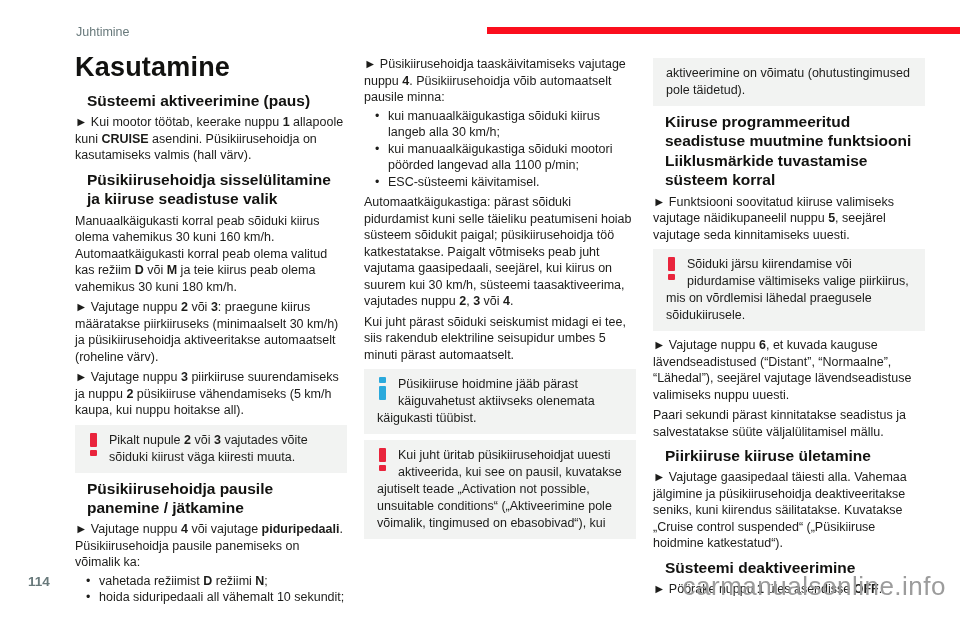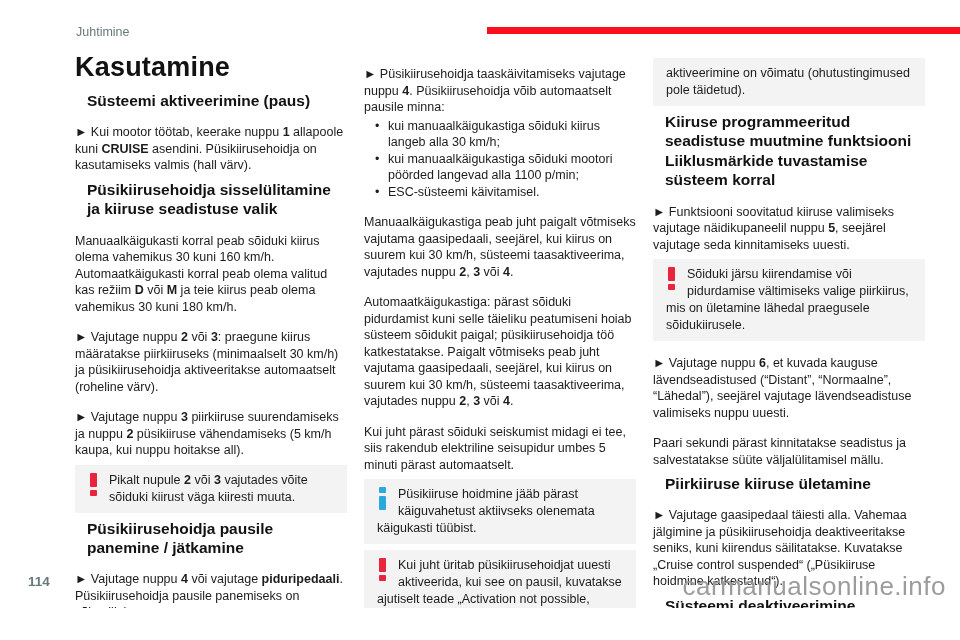--- a/index.html
+++ b/index.html
@@ -6,21 +6,21 @@
   .page{
     position:relative;width:960px;height:608px;background:#fff;overflow:hidden;
     font-family:"Liberation Sans","DejaVu Sans",sans-serif;color:#1c1c1a;
   }
   .running-head{position:absolute;top:25px;left:76px;font-size:12.5px;color:#68797b;}
   .accent-bar{position:absolute;top:27px;left:487px;right:0;height:7px;background:var(--accent,#fb0e1d);}
   .columns{position:absolute;top:52px;left:75px;display:flex;gap:17px;}
   .column{width:272px;}
   h1{font-size:27px;line-height:1.15;margin:0 0 8px 0;font-weight:bold;color:#121210;letter-spacing:.2px;}
   h3{font-size:15.5px;line-height:1.25;margin:6px 0 4px 12px;font-weight:bold;color:#121210;}
-  p{font-size:12.5px;line-height:16.5px;margin:14px 0 2px 0;}
+  p{font-size:12.5px;line-height:16.5px;margin:4px 0 2px 0;}
   ul{list-style:none;margin:0 0 2px 0;padding:0 0 0 11px;}
   li{position:relative;padding-left:13px;font-size:12.5px;line-height:16.5px;}
   li::before{content:"\2022";position:absolute;left:0;top:0;}
   .note{
     background:var(--note-bg,#f2f3f2);padding:7px 13px 7px 13px;margin:6px 0 6px 0;
     font-size:12.5px;line-height:17px;
   }
   .note .icon{float:left;width:9px;height:24px;margin:1px 11px 0 1px;position:relative;}
   .warn-ic::before{content:"";position:absolute;top:0;left:1px;width:7px;height:14px;background:var(--warn,#e9243c);border-radius:1px;}
   .warn-ic::after{content:"";position:absolute;top:17px;left:1px;width:7px;height:6px;background:var(--warn,#e9243c);border-radius:1px;}
@@ -54,31 +54,30 @@
           <li><span>vajutada elektrilist seisupidurit;</span></li>
         </ul>
       </div>
     <div class="column">
         <p><span>►  Püsikiirusehoidja taaskäivitamiseks vajutage nuppu </span><b>4</b><span>. Püsikiirusehoidja võib automaatselt pausile minna:</span></p>
         <ul>
           <li><span>kui manuaalkäigukastiga sõiduki kiirus langeb alla 30 km/h;</span></li>
           <li><span>kui manuaalkäigukastiga sõiduki mootori pöörded langevad alla 1100 p/min;</span></li>
           <li><span>ESC-süsteemi käivitamisel.</span></li>
         </ul>
-        <p><span>Manuaalkäigukastiga peab juht paigalt võtmiseks vajutama gaasipedaali, seejärel, kui kiirus on suurem kui 30 km/h, süsteemi taasaktiveerima, vajutades nuppu </span><b>2</b><span>, </span><b>3</b><span> või </span><b>4</b><span>.</span></p>
         <p><span>Automaatkäigukastiga: pärast sõiduki pidurdamist kuni selle täieliku peatumiseni hoiab süsteem sõidukit paigal; püsikiirusehoidja töö katkestatakse. Paigalt võtmiseks peab juht vajutama gaasipedaali, seejärel, kui kiirus on suurem kui 30 km/h, süsteemi taasaktiveerima, vajutades nuppu </span><b>2</b><span>, </span><b>3</b><span> või </span><b>4</b><span>.</span></p>
         <p><span>Kui juht pärast sõiduki seiskumist midagi ei tee, siis rakendub elektriline seisupidur umbes 5 minuti pärast automaatselt.</span></p>
         <div class="note"><span class="icon info-ic"></span><span><span>Püsikiiruse hoidmine jääb pärast käiguvahetust aktiivseks olenemata käigukasti tüübist.</span></span></div>
         <div class="note"><span class="icon warn-ic"></span><span><span>Kui juht üritab püsikiirusehoidjat uuesti aktiveerida, kui see on pausil, kuvatakse ajutiselt teade „Activation not possible, unsuitable conditions“ („Aktiveerimine pole võimalik, tingimused on ebasobivad“), kui</span></span></div>
       </div>
     <div class="column">
         <div class="note"><span><span>aktiveerimine on võimatu (ohutustingimused pole täidetud).</span></span></div>
         <h3>Kiiruse programmeeritud seadistuse muutmine funktsiooni Liiklusmärkide tuvastamise süsteem korral</h3>
         <p><span>►  Funktsiooni soovitatud kiiruse valimiseks vajutage näidikupaneelil nuppu </span><b>5</b><span>, seejärel vajutage seda kinnitamiseks uuesti.</span></p>
-        <div class="note"><span class="icon warn-ic"></span><span><span>Sõiduki järsu kiirendamise või pidurdamise vältimiseks valige piirkiirus, mis on ületamine lähedal praegusele sõidukiirusele.</span></span></div>
+        <div class="note"><span class="icon warn-ic"></span><span><span>Sõiduki järsu kiirendamise või pidurdamise vältimiseks valige piirkiirus, mis on võrdlemisi lähedal praegusele sõidukiirusele.</span></span></div>
         <p><span>►  Vajutage nuppu </span><b>6</b><span>, et kuvada kauguse lävendseadistused (“Distant”, “Normaalne”, “Lähedal”), seejärel vajutage lävendseadistuse valimiseks nuppu uuesti.</span></p>
         <p><span>Paari sekundi pärast kinnitatakse seadistus ja salvestatakse süüte väljalülitamisel mällu.</span></p>
         <h3>Piirkiiruse kiiruse ületamine</h3>
         <p><span>►  Vajutage gaasipedaal täiesti alla. Vahemaa jälgimine ja püsikiirusehoidja deaktiveeritakse seniks, kuni kiirendus säilitatakse. Kuvatakse „Cruise control suspended“ („Püsikiiruse hoidmine katkestatud“).</span></p>
         <h3>Süsteemi deaktiveerimine</h3>
         <p><span>►  Pöörake nuppu </span><b>1</b><span> üles asendisse </span><b>OFF</b><span>.</span></p>
       </div>
   </div>
   <div class="page-number">114</div>
   <div class="watermark">carmanualsonline.info</div>

